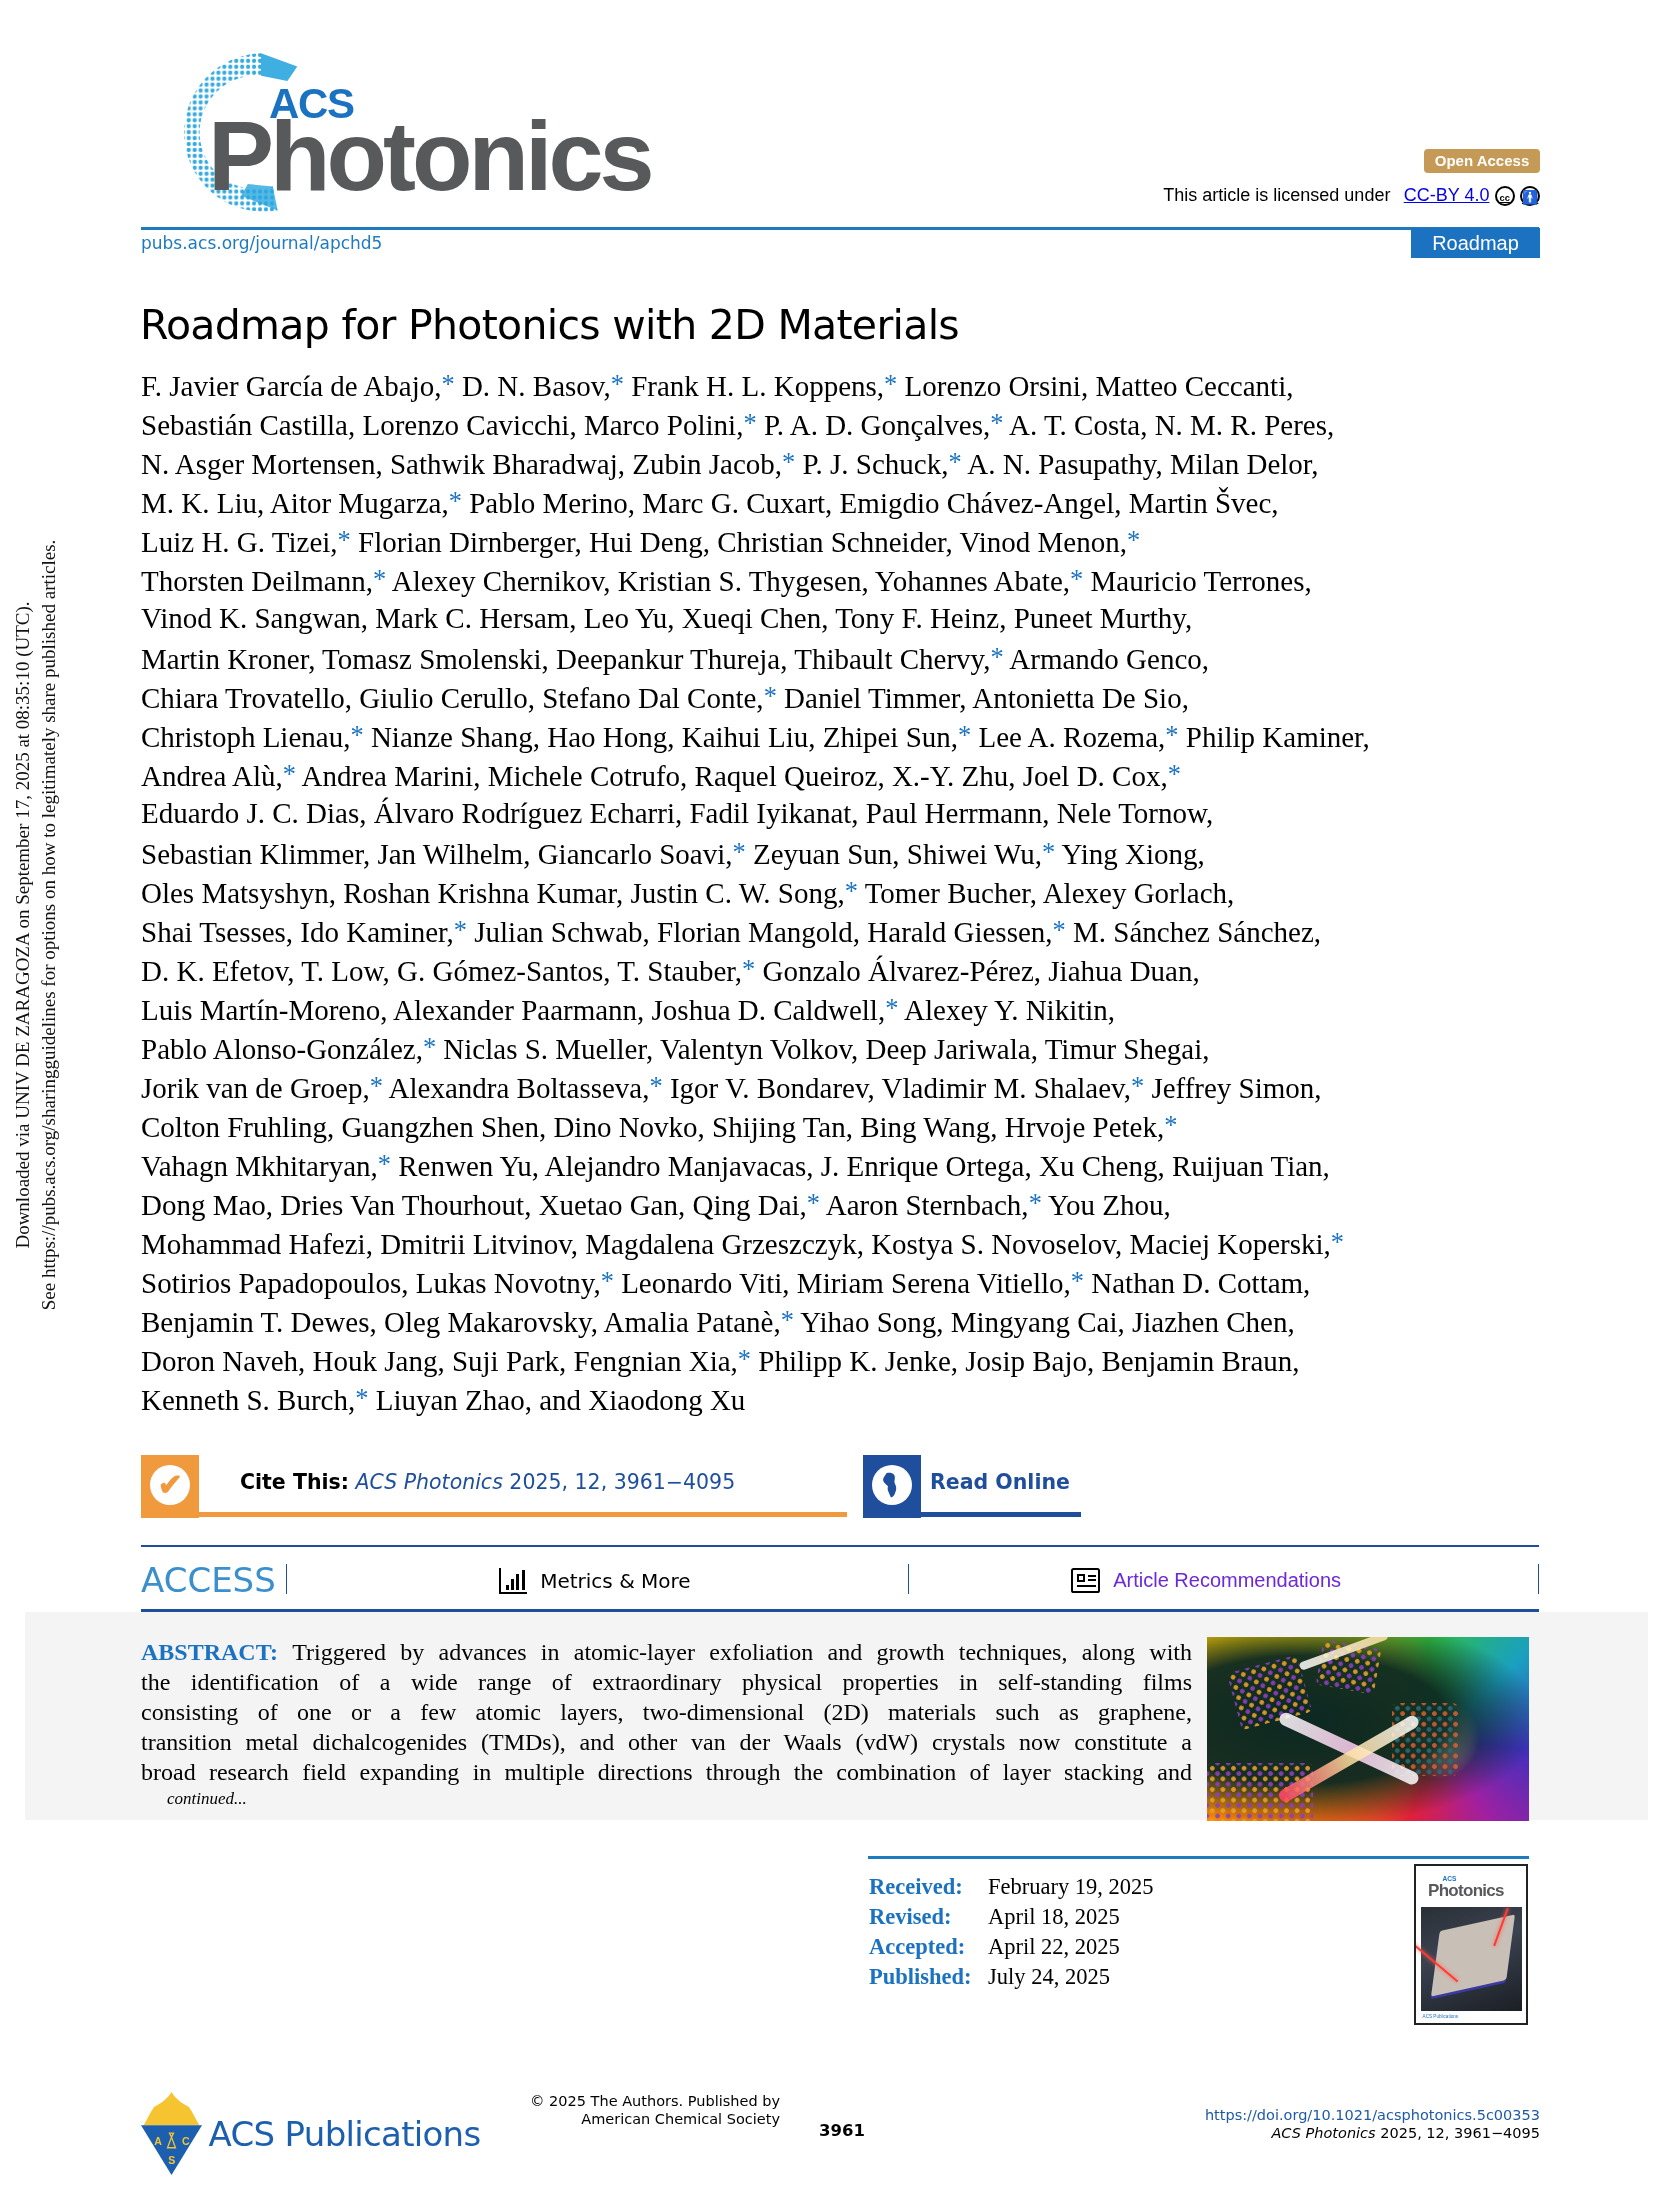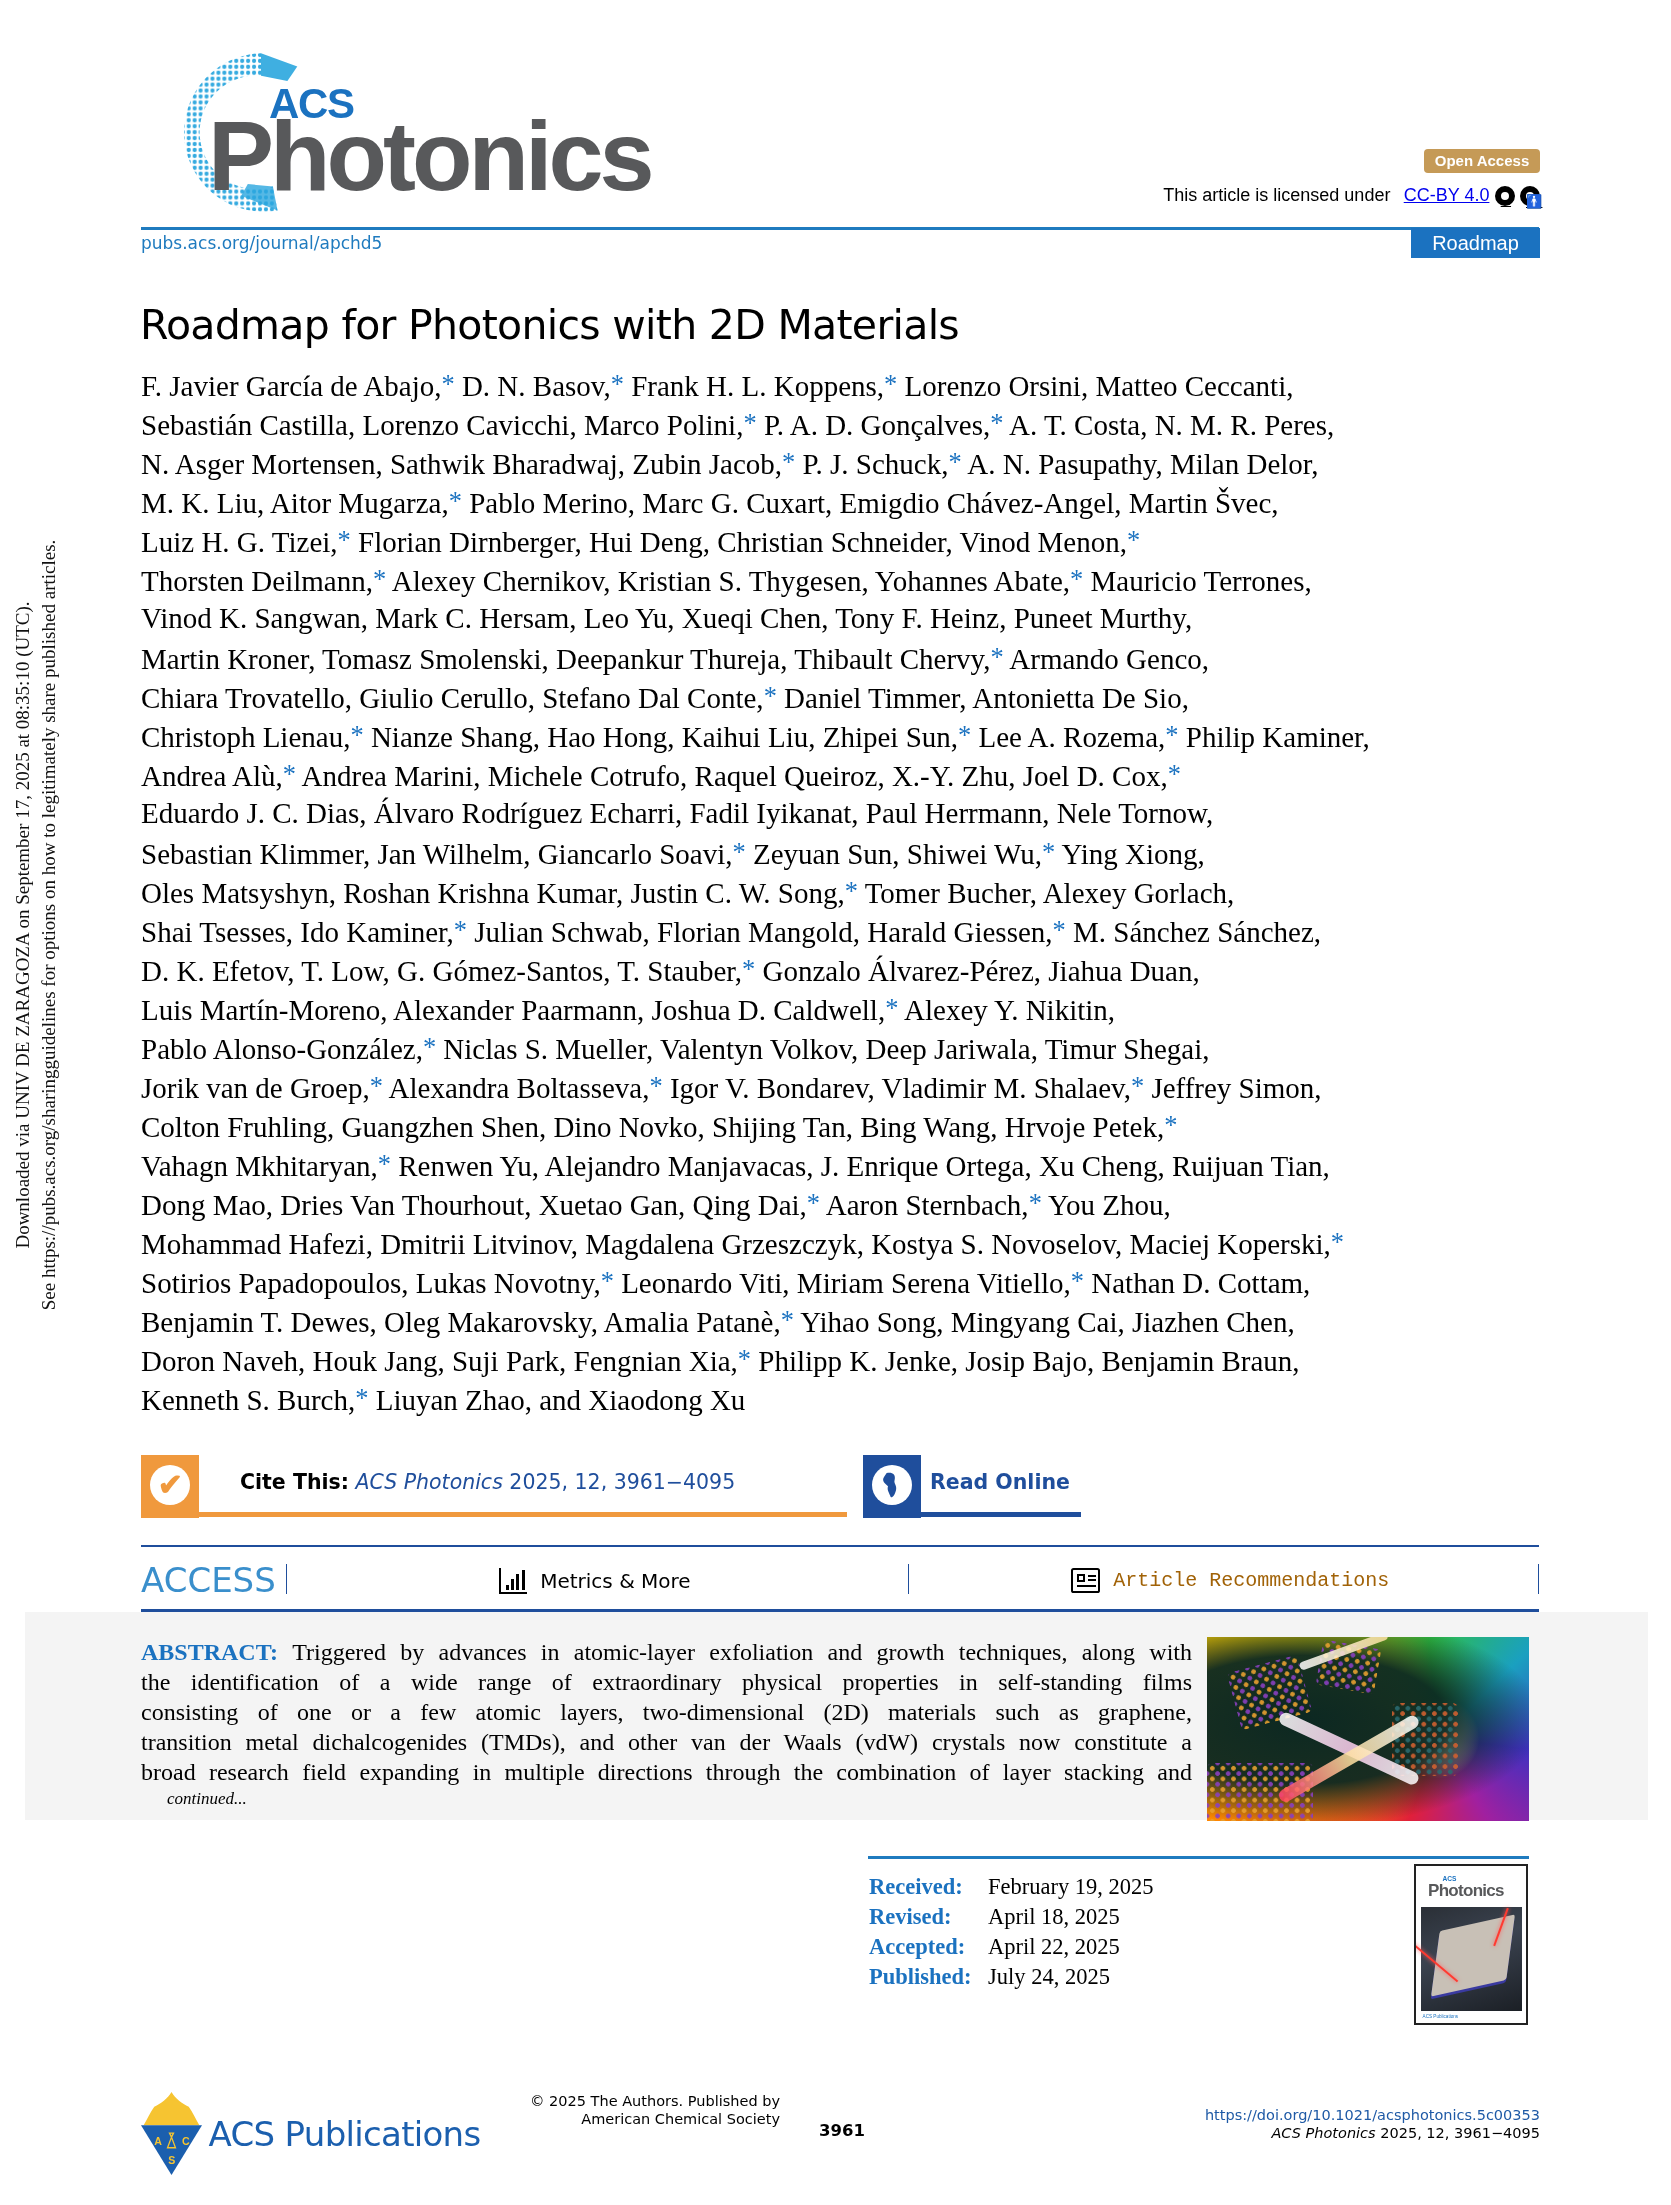--- a/index.html
+++ b/index.html
@@ -11,21 +11,21 @@
   .side-notice .rot { position:absolute; left:36px; top:925px; transform:translate(-50%,-50%) rotate(-90deg); white-space:nowrap; font-family:"Liberation Serif", serif; font-size:19px; line-height:26.4px; color:#111; text-align:center; }
 
   
   .logo { position:absolute; left:162px; top:40px; width:423px; height:178px; }
   .logo .acs { position:absolute; left:107px; top:40px; font-family:"Liberation Sans", sans-serif; font-weight:bold; font-size:42px; color:#1b72c0; letter-spacing:-1.3px; }
   .logo .phot { position:absolute; left:46px; top:66px; font-family:"Liberation Sans", sans-serif; font-weight:bold; font-size:99px; color:#58595b; letter-spacing:-4px; line-height:99px; }
 
   .open-access { position:absolute; left:1424px; top:149px; width:116px; height:24px; background:#c59a57; border-radius:4px; color:#fff; font-size:15px; font-weight:bold; line-height:24px; text-align:center; }
   .license { position:absolute; right:132px; top:185px; font-size:18px; color:#000; white-space:nowrap; display:flex; align-items:center; gap:5.3px; }
   .license a { color:#0000ee; text-decoration:underline;margin-left:8px; }
-  .cc-icon { display:inline-block; width:20px; height:20px; border:6px solid #000000; border-radius:50%; font-size:9.3px; font-weight:bold; line-height:20px; text-align:center; box-sizing:border-box;text-decoration:underline; }
+  .cc-icon { display:inline-block; width:20px; height:20px; border:2px solid #000000; border-radius:50%; font-size:9.3px; font-weight:bold; line-height:20px; text-align:center; box-sizing:border-box;text-decoration:underline; }
 
   .header-rule { position:absolute; left:141px; top:227px; width:1398px; height:2.6px; background:#1f7bbf; }
   .journal-link { position:absolute; left:141px; top:233px; font-family:"DejaVu Sans", sans-serif; font-size:17px; color:#1f7bbf; }
   .roadmap-tag { position:absolute; left:1411px; top:228px; width:129px; height:30px; background:#1b72c0; color:#fff; font-size:20px; line-height:30px; text-align:center; }
 
   .title { position:absolute; left:140px; top:301px; font-family:"DejaVu Sans", sans-serif; font-weight:normal; font-size:41px; color:#000; letter-spacing:-0.7px; white-space:nowrap; }
 
   .authors { position:absolute; left:141px; top:365px; width:1404px; font-family:"Liberation Serif", serif; font-size:29px; line-height:39px; color:#000; }
   .authors .line { white-space:nowrap; display:block; height:39px; }
   .authors .star { color:#1b72c0; font-size:26.4px; vertical-align:2.6px; }
@@ -47,21 +47,21 @@
   .read-box .txt { position:absolute; left:67px; top:14.5px; font-family:"DejaVu Sans", sans-serif; font-size:20.5px; font-weight:bold; color:#1f4e9c; white-space:nowrap; }
 
   
   .access-top { position:absolute; left:141px; top:1545px; width:1398px; height:2px; background:#1f4e9c; }
   .access-bot { position:absolute; left:141px; top:1609px; width:1398px; height:3.3px; background:#1f4e9c; }
   .access-label { position:absolute; left:141px; top:1563px; font-family:"DejaVu Sans", sans-serif; font-size:34px; color:#3a8fcc; letter-spacing:0px; line-height:34px; }
   .access-sep { position:absolute; left:286px; top:1564px; width:1.3px; height:30px; background:#1f4e9c; }
   .access-sep2 { position:absolute; left:908px; top:1564px; width:1.3px; height:30px; background:#1f4e9c; }
   .access-sep3 { position:absolute; left:1538px; top:1564px; width:1.3px; height:30px; background:#1f4e9c; }
   .metrics-btn { position:absolute; left:499px; top:1568px; display:flex; align-items:center; gap:13.2px; font-family:"DejaVu Sans", sans-serif; font-size:20px; color:#000;justify-content:center; }
-  .recs-btn { position:absolute; left:1071px; top:1568px; display:flex; align-items:center; gap:13.2px; font-family:Liberation Mono, monospace; font-size:20px; color:#a16207; }
+  .recs-btn { position:absolute; left:1071px; top:1568px; display:flex; align-items:center; gap:13.2px; font-family:Liberation Sans, sans-serif; font-size:20px; color:#6d28d9; }
   .bars-icon { width:28px; height:26.4px; position:relative; border-left:2px solid #000; border-bottom:2px solid #000; box-sizing:border-box; }
   .bars-icon i { position:absolute; bottom:2.6px; width:3.3px; background:#000; }
   .news-icon { width:29px; height:25px; border:2px solid #000; border-radius:2.6px; box-sizing:border-box; position:relative; }
   .news-icon i { position:absolute; background:#000; height:2px; }
 
   
   .abstract-bg { position:absolute; left:24.5px; top:1612px; width:1623px; height:208px; background:#f4f4f4; }
   .abstract-text { position:absolute; left:141px; top:1637px; width:1051px; font-family:"Liberation Serif", serif; font-size:24px; line-height:30px; color:#000; text-align:justify; }
   .abstract-text .alabel { color:#1b72c0; font-weight:bold; }
   .abstract-text .line { display:block; text-align:justify; text-align-last:justify; white-space:nowrap; height:30px; }

